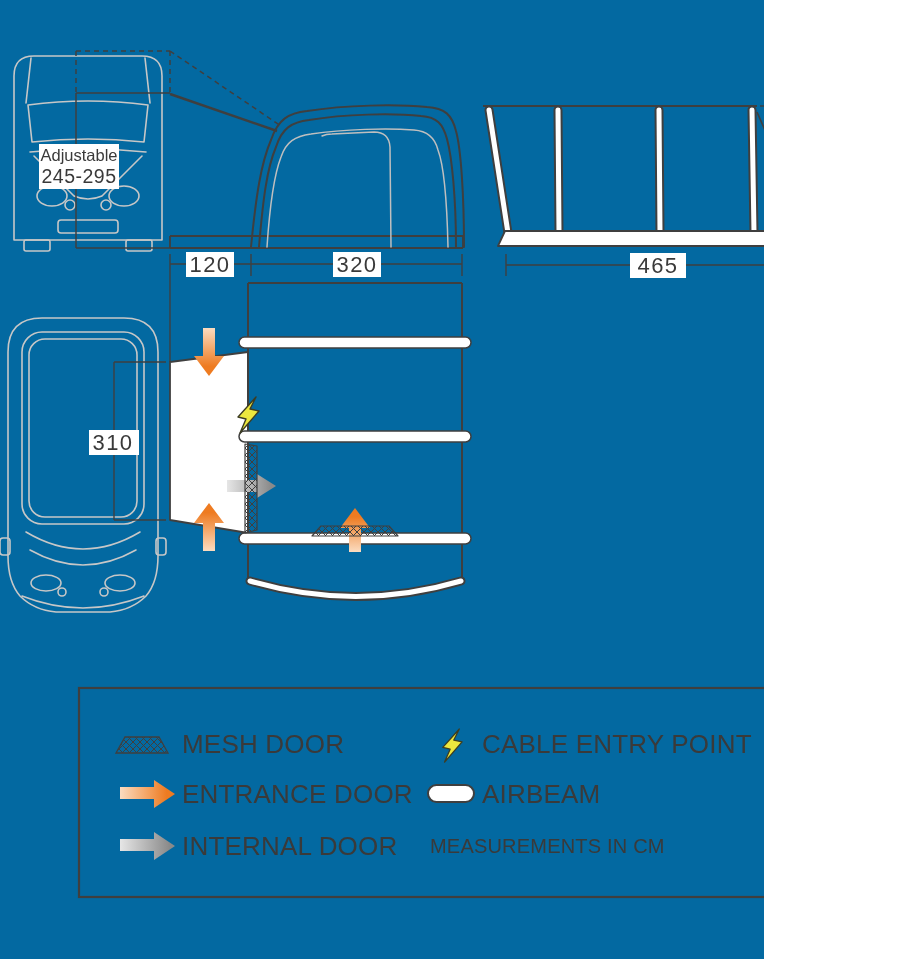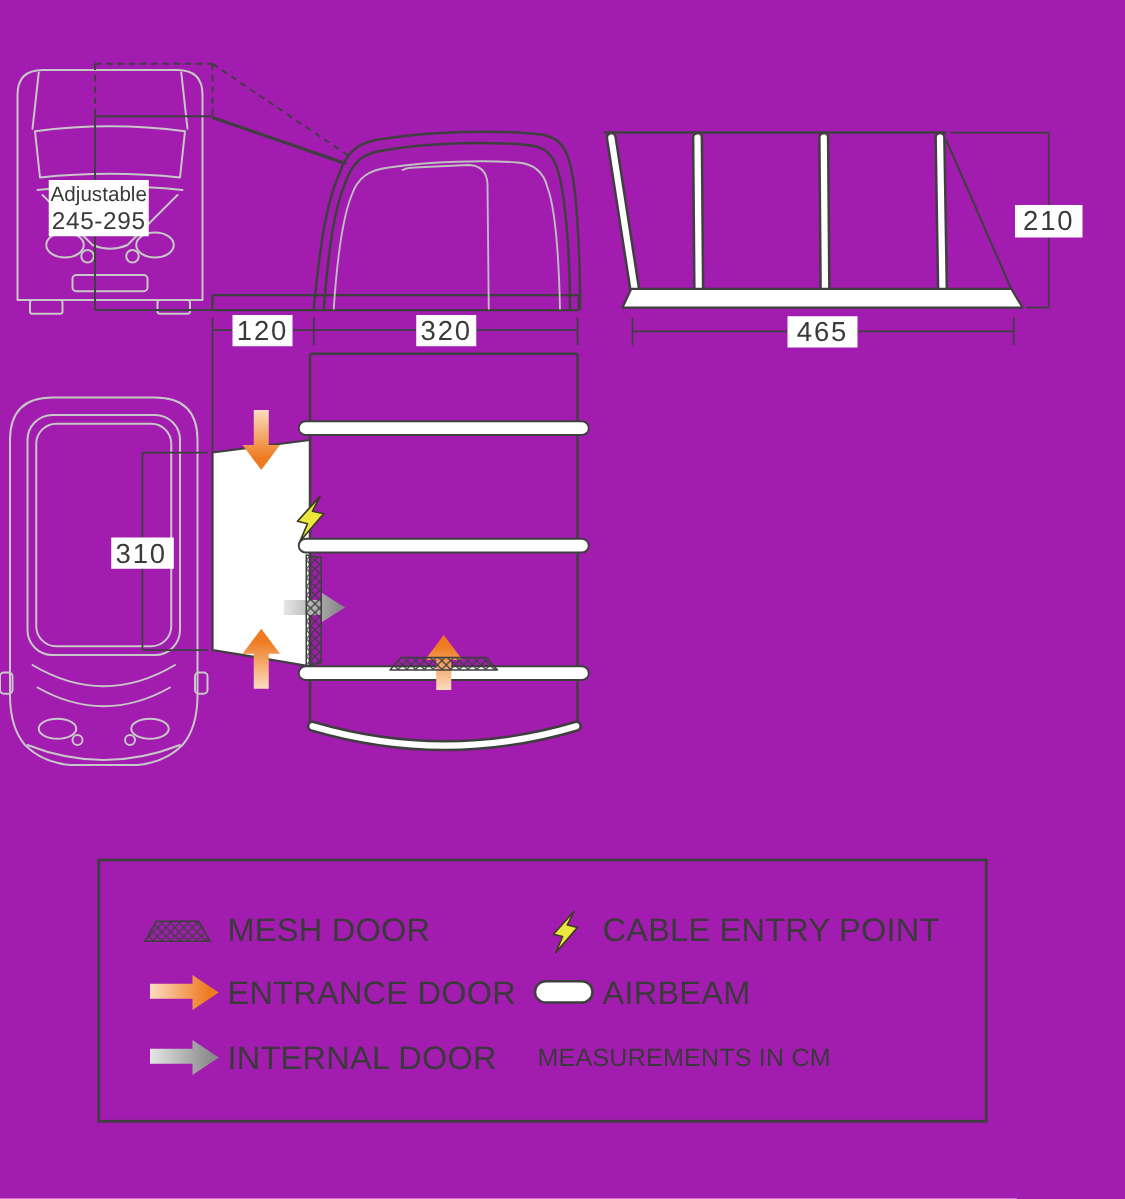--- a/index.html
+++ b/index.html
@@ -1,16 +1,16 @@
 <!DOCTYPE html>
 <html><head>
 <meta charset="utf-8">
 <style>
   html,body{margin:0;padding:0;background:#ffffff;}
-  #stage{position:relative;width:900px;height:959px;background:#a21caf;overflow:hidden;
+  #stage{position:relative;width:764px;height:959px;background:#0369a1;overflow:hidden;
          font-family:"Liberation Sans",sans-serif;}
   svg{position:absolute;left:0;top:0;}
   text{font-family:"Liberation Sans",sans-serif;fill:#3a3a3a;}
   .dim{font-size:22px;letter-spacing:1.5px;}
   .adj1{font-size:16.5px;}
   .adj2{font-size:19.5px;letter-spacing:0.5px;}
   .leg{font-size:26px;letter-spacing:0.2px;}
   .note{font-size:20px;letter-spacing:0.2px;}
   .mid{text-anchor:middle;}
 </style>

